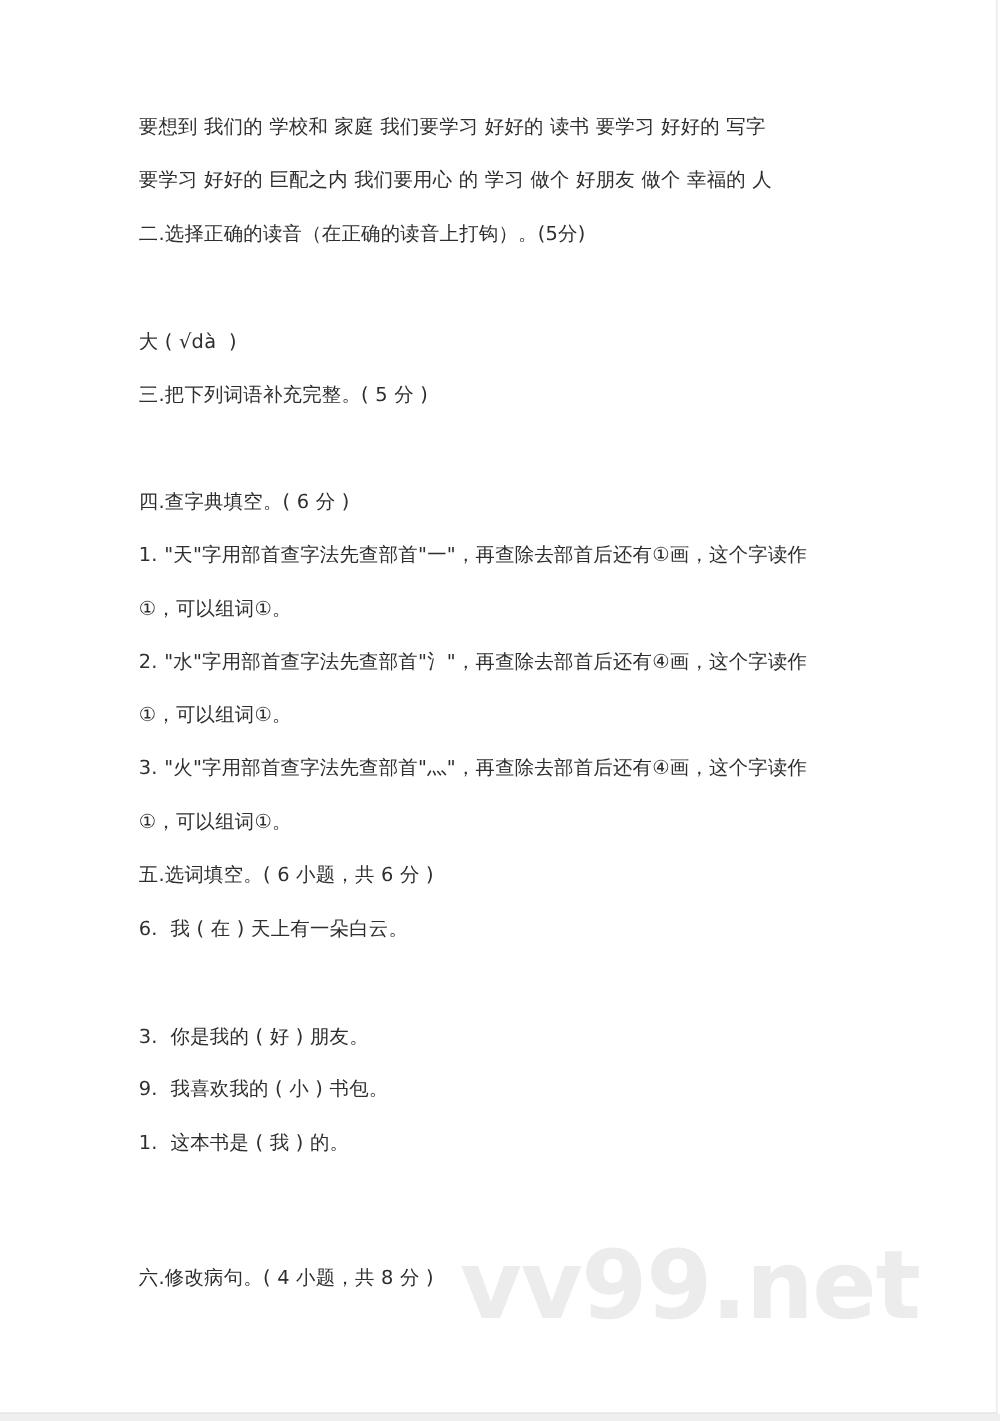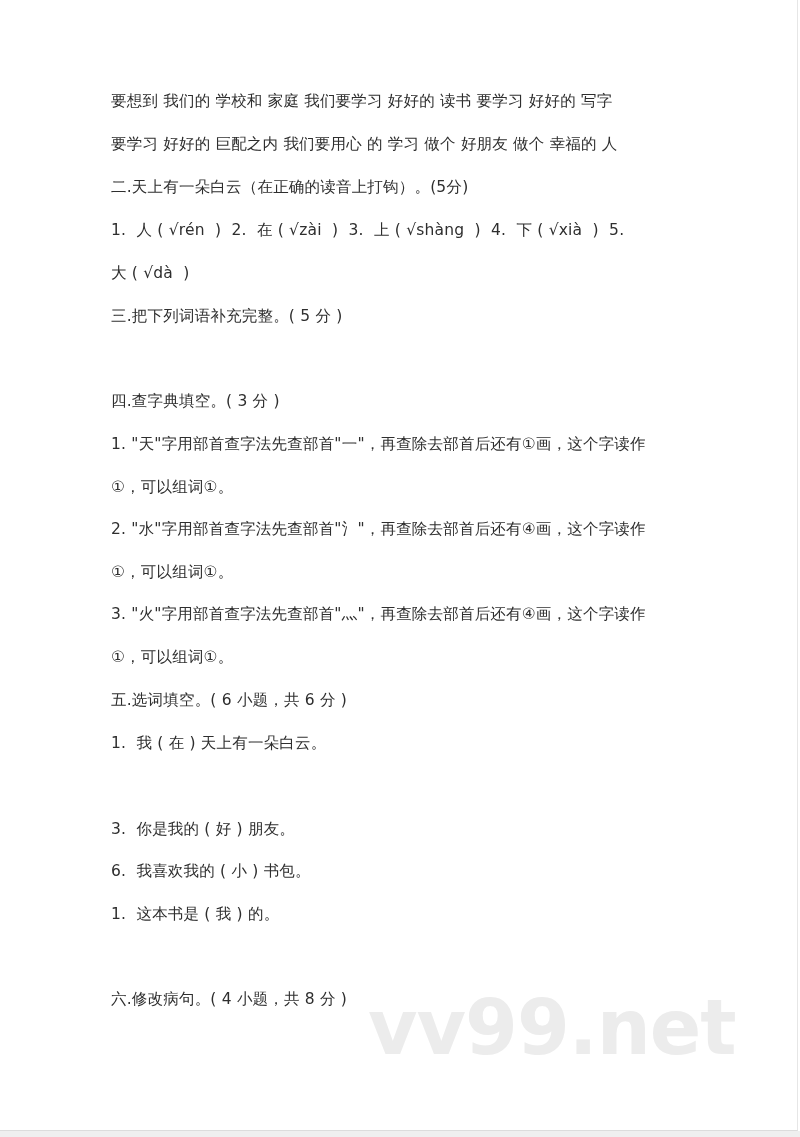--- a/index.html
+++ b/index.html
@@ -55,38 +55,37 @@
     }
   </style>
 </head>
 <body>
 
 <div class="page">
 
   <div class="line" style="top:132px">要学习 好好的 巨配之内 我们要用心 的 学习 做个 好朋友 做个 幸福的 人</div>
   <div class="line" style="top:89px">要想到 我们的 学校和 家庭 我们要学习 好好的 读书 要学习 好好的 写字</div>
 
-  <div class="line" style="top:175px">二.天上有一朵白云（在正确的读音上打钩）。(5分)</div>
-  <div class="line" style="top:218px">1.  人 ( √rén  )  2.  在 ( √zài  )  3.  上 ( √shàng  )  4.  下 ( √xià  )  5.</div>
+  <div class="line" style="top:175px">二.选择正确的读音（在正确的读音上打钩）。(5分)</div>
   <div class="line" style="top:261px">大 ( √dà  )</div>
 
   <div class="line" style="top:304px">三.把下列词语补充完整。( 5 分 )</div>
 
-  <div class="line" style="top:389px">四.查字典填空。( 3 分 )</div>
+  <div class="line" style="top:389px">四.查字典填空。( 6 分 )</div>
   <div class="line" style="top:432px">1. "天"字用部首查字法先查部首"一"，再查除去部首后还有①画，这个字读作</div>
   <div class="line" style="top:475px">①，可以组词①。</div>
   <div class="line" style="top:517px">2. "水"字用部首查字法先查部首"氵"，再查除去部首后还有④画，这个字读作</div>
   <div class="line" style="top:560px">①，可以组词①。</div>
   <div class="line" style="top:602px">3. "火"字用部首查字法先查部首"灬"，再查除去部首后还有④画，这个字读作</div>
   <div class="line" style="top:645px">①，可以组词①。</div>
 
   <div class="line" style="top:688px">五.选词填空。( 6 小题，共 6 分 )</div>
-  <div class="line" style="top:731px">1.  我 ( 在 ) 天上有一朵白云。</div>
+  <div class="line" style="top:731px">6.  我 ( 在 ) 天上有一朵白云。</div>
   <div class="line" style="top:817px">3.  你是我的 ( 好 ) 朋友。</div>
-  <div class="line" style="top:859px">6.  我喜欢我的 ( 小 ) 书包。</div>
+  <div class="line" style="top:859px">9.  我喜欢我的 ( 小 ) 书包。</div>
   <div class="line" style="top:902px">1.  这本书是 ( 我 ) 的。</div>
 
-  <div class="line" style="top:987px">六.修改病句。( 4 小题，共 8 分 )</div>
+  <div class="line" style="top:1010px">六.修改病句。( 4 小题，共 8 分 )</div>
 
   <div class="watermark">vv99.net</div>
 </div>
 
 <div class="below-page"></div>
 
 </body></html>

